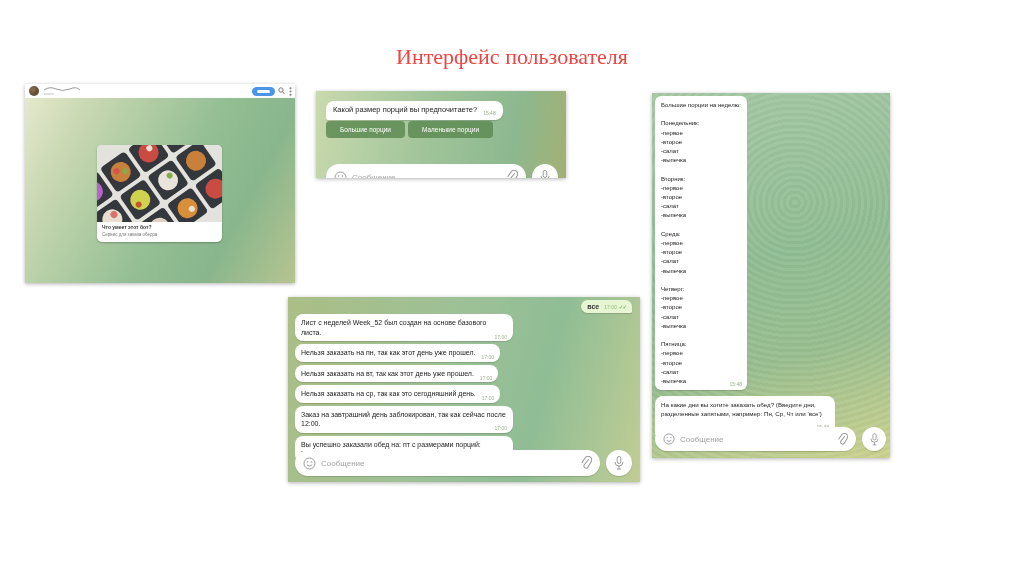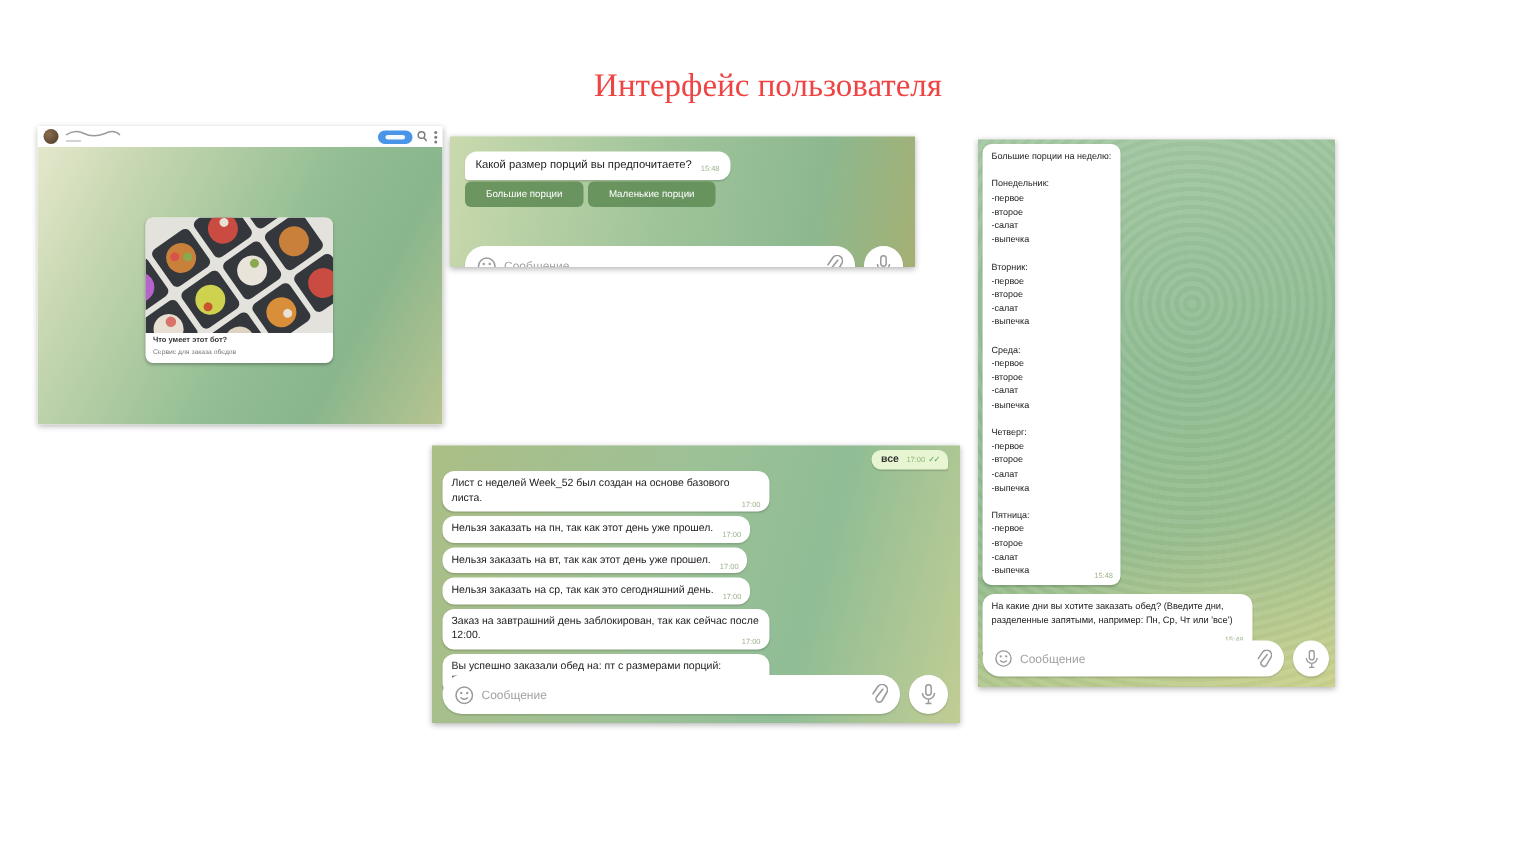--- a/index.html
+++ b/index.html
@@ -37,21 +37,21 @@
   .input-row{position:absolute;display:flex;gap:6px;align-items:center;margin-top:20px;}
   .pill{flex:1;display:flex;align-items:center;background:#fff;border-radius:14px;
         padding:0 8px;box-shadow:0 1px 1px rgba(0,0,0,.15);}
   .ph{flex:1;font-size:8px;color:#a2a2a2;margin-left:5px;}
   .mic-btn{width:26px;height:26px;border-radius:50%;background:#fff;border:none;
            display:flex;align-items:center;justify-content:center;
            box-shadow:0 1px 1px rgba(0,0,0,.15);flex:0 0 auto;}
   .icon{display:block;}
 
   
-  .shot-b{left:300px;top:91px;width:310px;height:87px;
+  .shot-b{left:316px;top:91px;width:250px;height:87px;
           background:linear-gradient(100deg,#c9d9ad 0%,#a0c49a 45%,#8db88f 78%,#a4b074 100%);}
   .q-bubble{left:10px;top:10px;padding:4px 7px;font-size:7.5px;max-width:210px;
             border-bottom-left-radius:2px;}
   .kb-row{position:absolute;left:10px;top:30px;display:flex;gap:3px;}
   .kb{border:none;border-radius:4px;background:rgba(96,140,85,.88);color:#fff;
       font-size:6.5px;padding:5px 14px;font-family:inherit;}
   .row-b{left:10px;right:8px;top:53px;}
   .row-b .pill{height:26px;}
 
   

